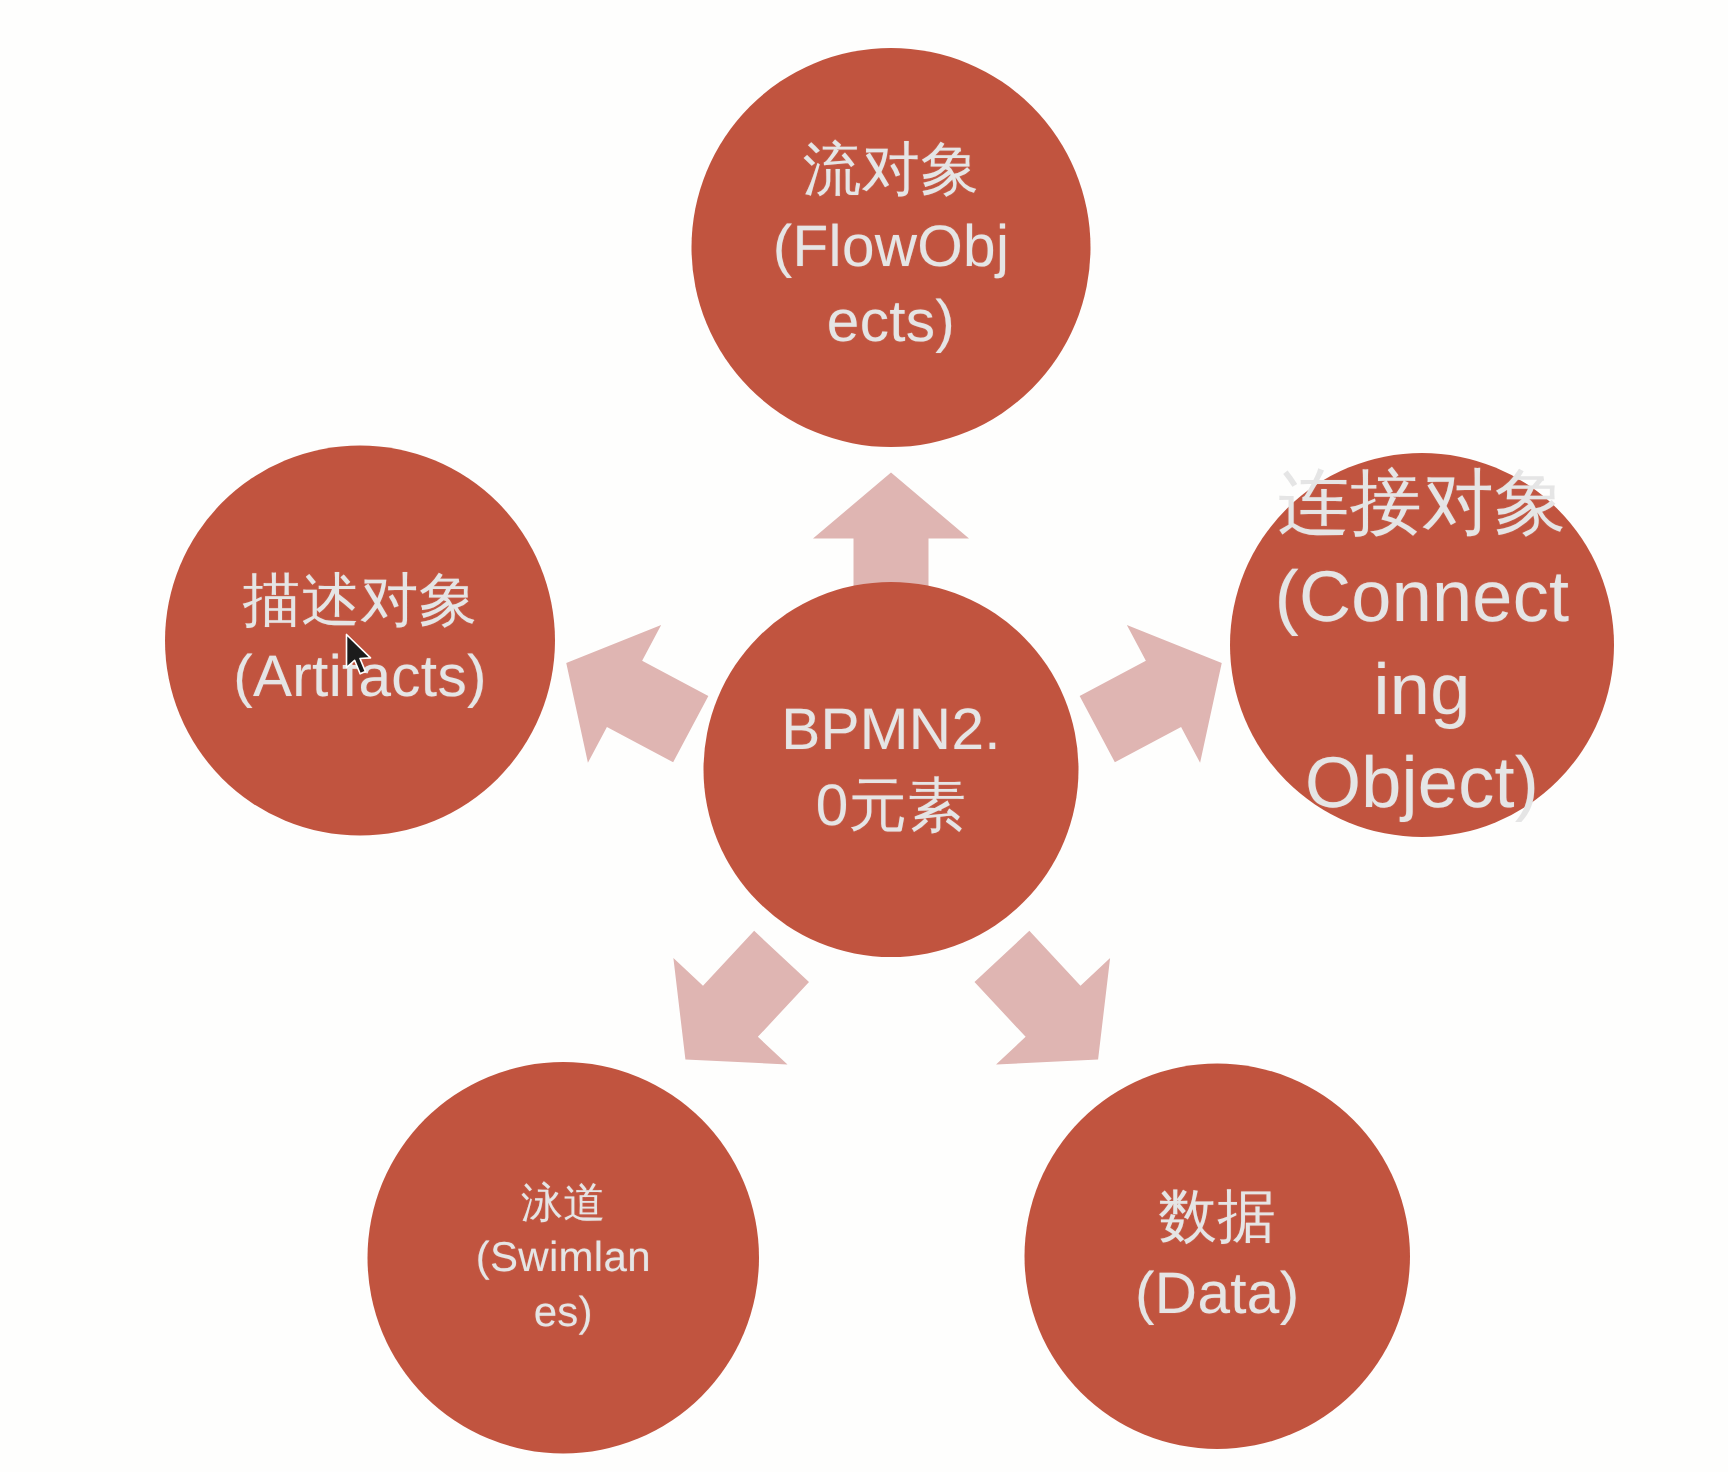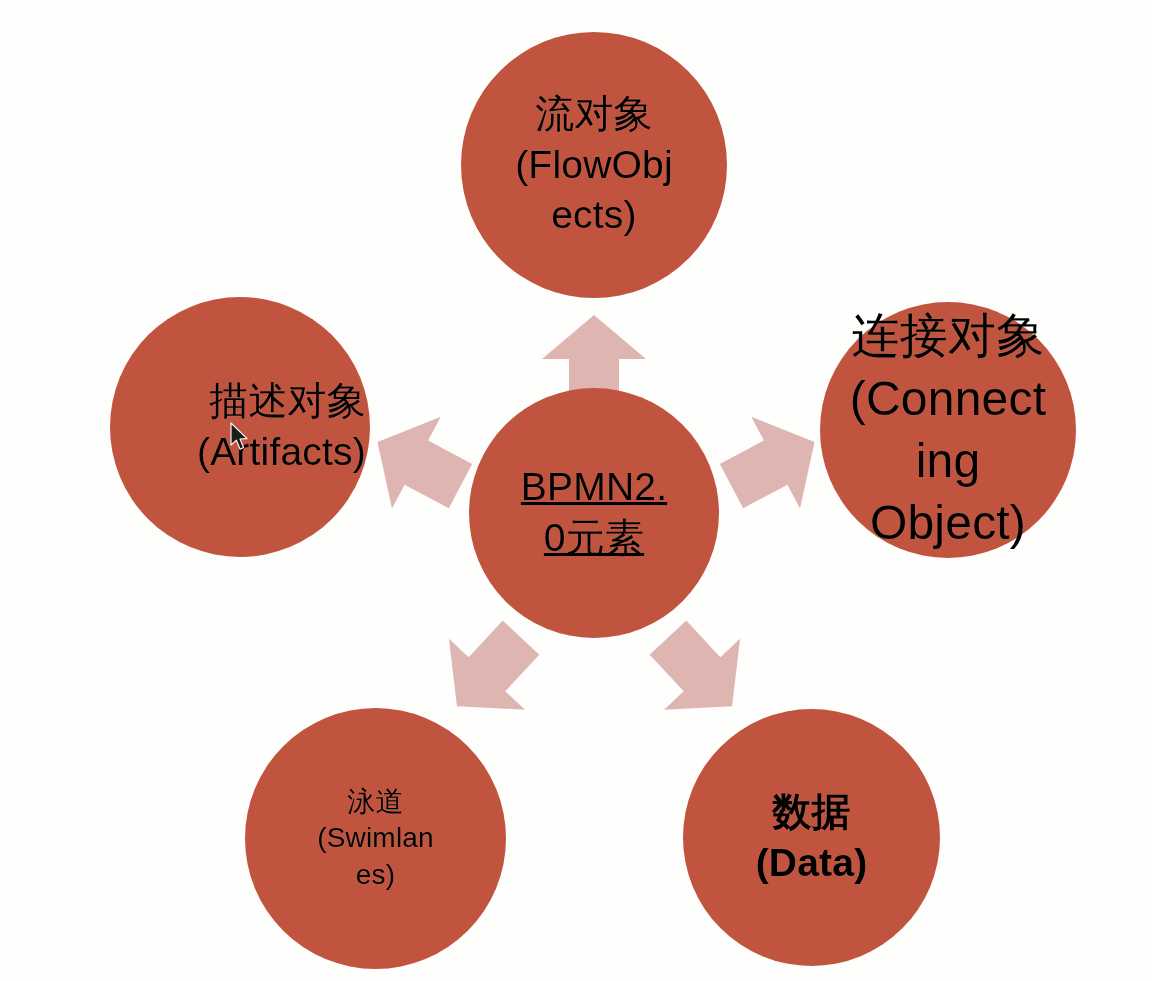--- a/index.html
+++ b/index.html
@@ -25,64 +25,64 @@
   
   .node {
     position: absolute;
     border-radius: 50%;
     background: #c1543f;
     display: flex;
     align-items: center;
     justify-content: center;
     text-align: center;
     box-sizing: border-box;
-    color: #000000;
+    color: #e5e5e5;
     -webkit-font-smoothing: antialiased;
   }
 
   .node .label {
     display: block;
     width: 100%;
     line-height: 1.30;
     font-weight: 400;
     letter-spacing: 0.2px;
     white-space: pre-line;
     text-shadow: 0 0 1px rgba(255,255,255,0.25);
   }
 
   
   #node-center {
     left: 469px;  top: 388px;  width: 250px;  height: 250px;
   }
-  #node-center .label { font-size: 39px; padding: 0 16px; text-decoration: underline; }
+  #node-center .label { font-size: 39px; padding: 0 16px; }
 
   #node-flow {
     left: 461px;  top: 32px;   width: 266px;  height: 266px;
   }
   #node-flow .label { font-size: 39px; padding: 0 8px; }
 
   #node-connecting {
     left: 820px;  top: 302px;  width: 256px;  height: 256px;
   }
   #node-connecting .label { font-size: 48px; padding: 0 6px; }
 
   #node-artifacts {
     left: 110px;  top: 297px;  width: 260px;  height: 260px;
   }
-  #node-artifacts .label { font-size: 39px; padding: 0 4px; text-align: right; }
+  #node-artifacts .label { font-size: 39px; padding: 0 4px; }
 
   #node-swimlanes {
     left: 245px;  top: 708px;  width: 261px;  height: 261px;
   }
   #node-swimlanes .label { font-size: 28px; padding: 0 6px; }
 
   #node-data {
     left: 683px;  top: 709px;  width: 257px;  height: 257px;
   }
-  #node-data .label { font-size: 39px; padding: 0 10px; font-weight: bold; }
+  #node-data .label { font-size: 39px; padding: 0 10px; }
 
   
   .arrow {
     position: absolute;
     width: 110px;
     height: 100px;
     transform-origin: 50% 50%;
   }
   .arrow svg { display: block; width: 100%; height: 100%; overflow: visible; }
   .arrow path { fill: #dfb5b2; }

